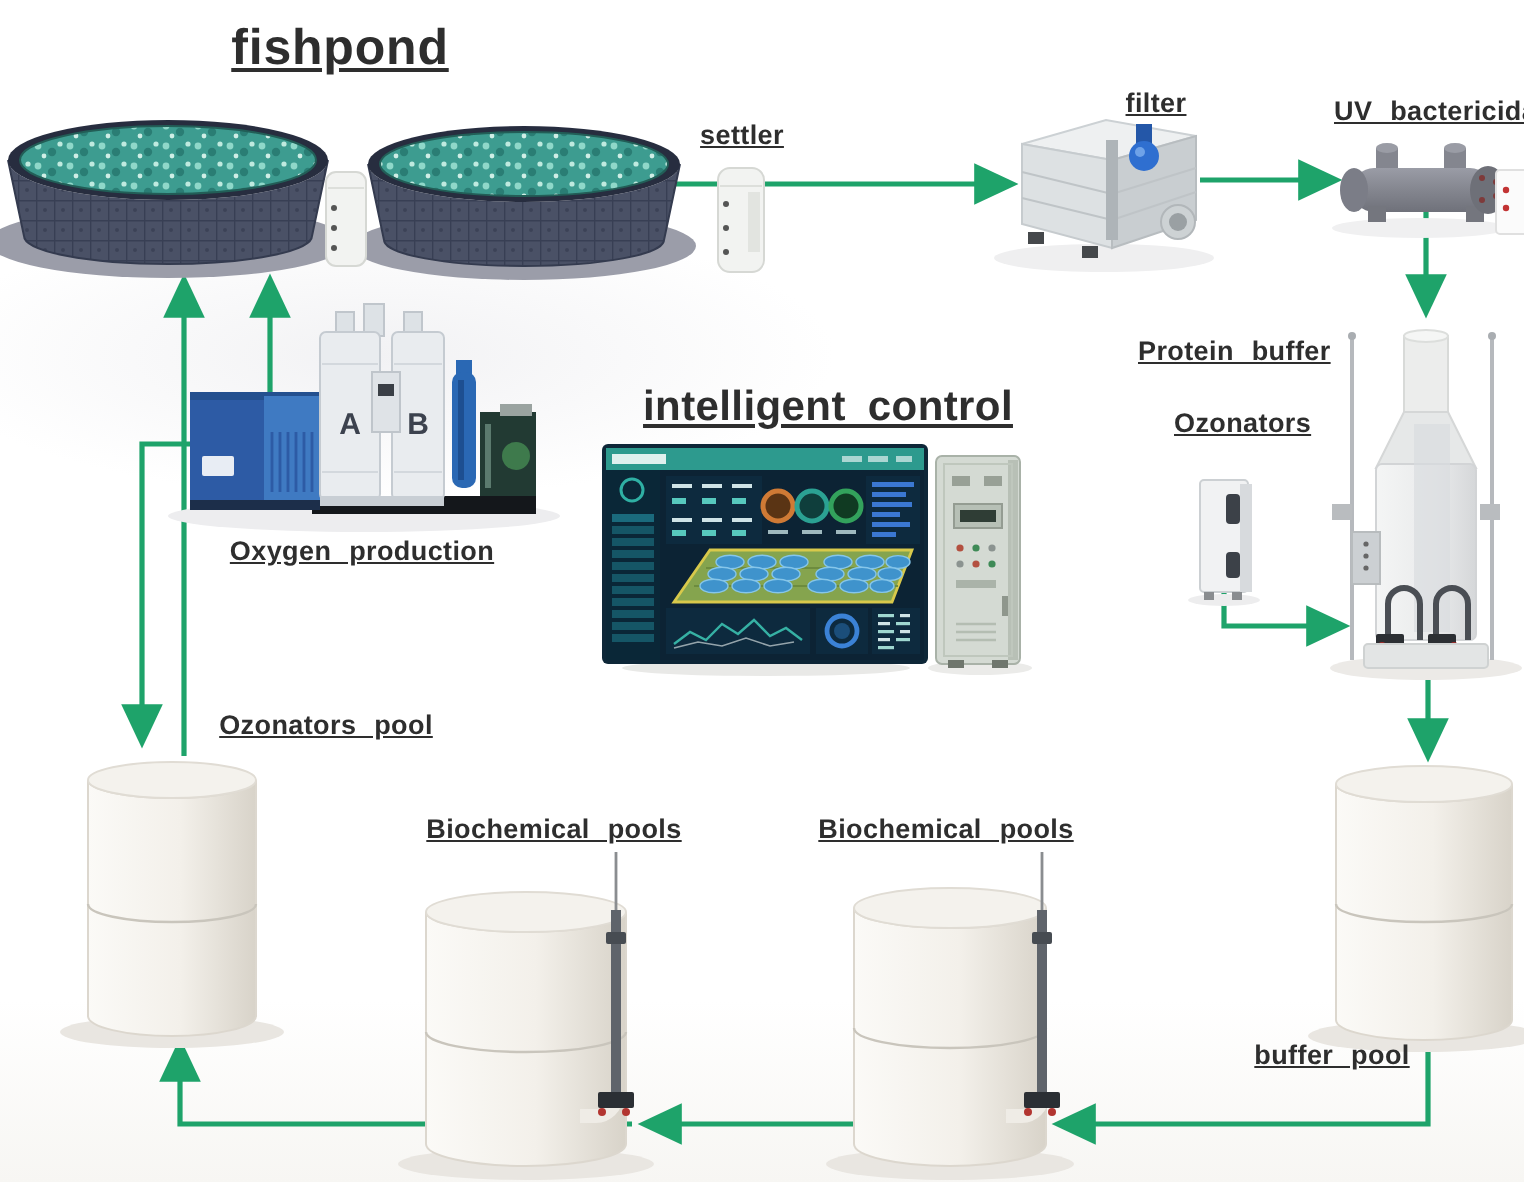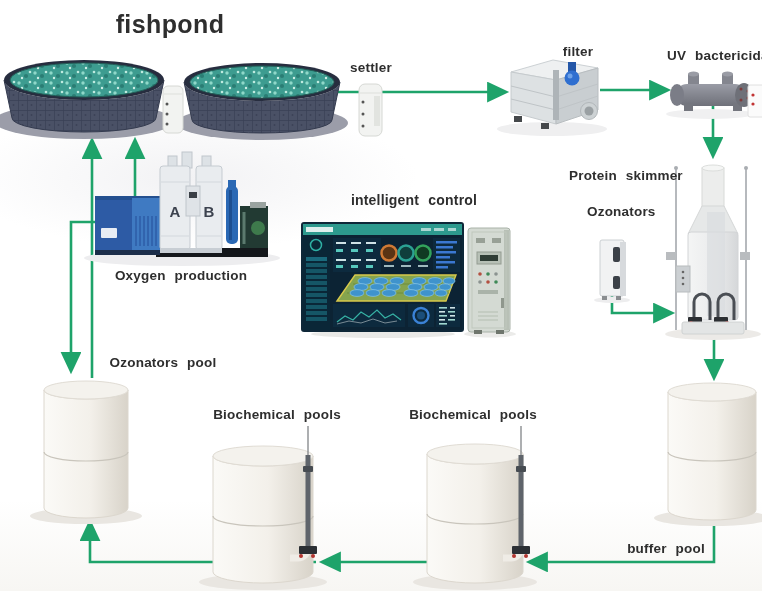--- a/index.html
+++ b/index.html
@@ -1,23 +1,23 @@
 <!DOCTYPE html>
 <html><head>
 <meta charset="utf-8">
 <style>
   html,body{margin:0;padding:0;}
   body{width:762px;height:591px;position:relative;overflow:hidden;background:#ffffff;
        font-family:"Liberation Sans",sans-serif;}
   .layer{position:absolute;left:0;top:0;}
   .lbl{position:absolute;font-weight:700;font-size:13.5px;color:#2e2e2e;
-       letter-spacing:.2px;word-spacing:5px;white-space:nowrap;z-index:30;}
+       letter-spacing:.2px;word-spacing:5px;white-space:nowrap;z-index:30;text-decoration:underline;}
   .lbl.c{transform:translateX(-50%);}
   .lbl.big{font-size:25px;letter-spacing:.4px;word-spacing:0;}
-  .lbl.mid{font-size:14px;}
+  .lbl.mid{font-size:21px;}
   .bgwash{position:absolute;z-index:0;pointer-events:none;}
 </style>
 </head>
 <body>
 
 <div class="bgwash" style="left:0;top:130px;width:420px;height:120px;background:radial-gradient(ellipse at 45% 40%,#f2f2f4 0%,rgba(255,255,255,0) 70%);"></div>
 <div class="bgwash" style="left:0;top:500px;width:762px;height:91px;background:linear-gradient(#ffffff,#f7f6f3);"></div>
 
 <svg class="layer" width="762" height="591" style="z-index:10">
   <defs>
@@ -391,20 +391,20 @@
     <path d="M668,392 L668,510 A44,10 0 0 0 756,510 L756,392 A44,9 0 0 1 668,392 Z" fill="url(#pg)" stroke="#dcd7ce" stroke-width="1"></path>
     <ellipse cx="712" cy="392" rx="44" ry="9" fill="#f4f2ed" stroke="#e0dcd4"></ellipse>
     <path d="M668,452 A44,9 0 0 0 756,452" fill="none" stroke="#c9c5bc" stroke-width="1.2"></path>
   </g>
 </svg>
 
 <div class="lbl big c" style="left:170px;top:10px">fishpond</div>
 <div class="lbl c" style="left:371px;top:60px">settler</div>
 <div class="lbl c" style="left:578px;top:44px">filter</div>
 <div class="lbl" style="left:667px;top:48px">UV bactericidal</div>
-<div class="lbl" style="left:569px;top:168px">Protein skimmer</div>
+<div class="lbl" style="left:569px;top:168px">Protein buffer</div>
 <div class="lbl" style="left:587px;top:204px">Ozonators</div>
 <div class="lbl mid c" style="left:414px;top:192px">intelligent control</div>
 <div class="lbl c" style="left:181px;top:268px">Oxygen production</div>
 <div class="lbl c" style="left:163px;top:355px">Ozonators pool</div>
 <div class="lbl c" style="left:277px;top:407px">Biochemical pools</div>
 <div class="lbl c" style="left:473px;top:407px">Biochemical pools</div>
-<div class="lbl c" style="left:666px;top:541px">buffer pool</div>
+<div class="lbl c" style="left:666px;top:520px">buffer pool</div>
 
 </body></html>

